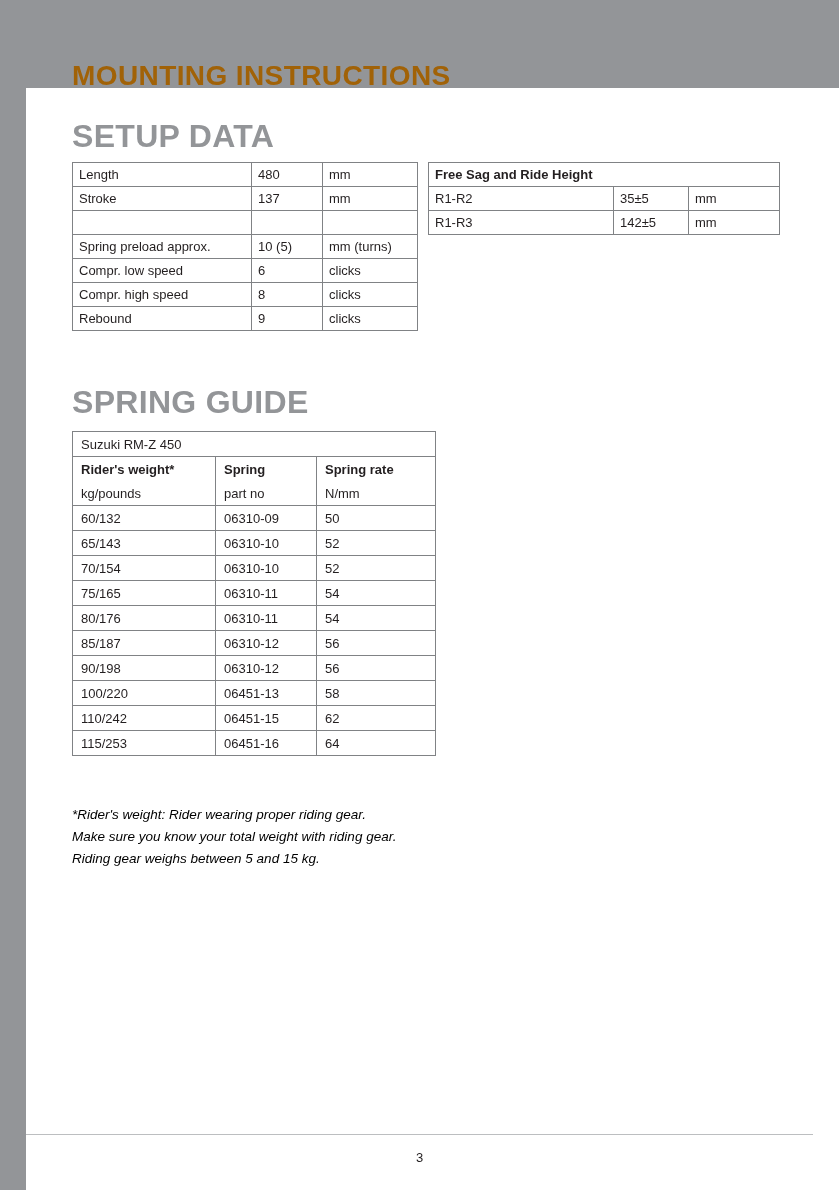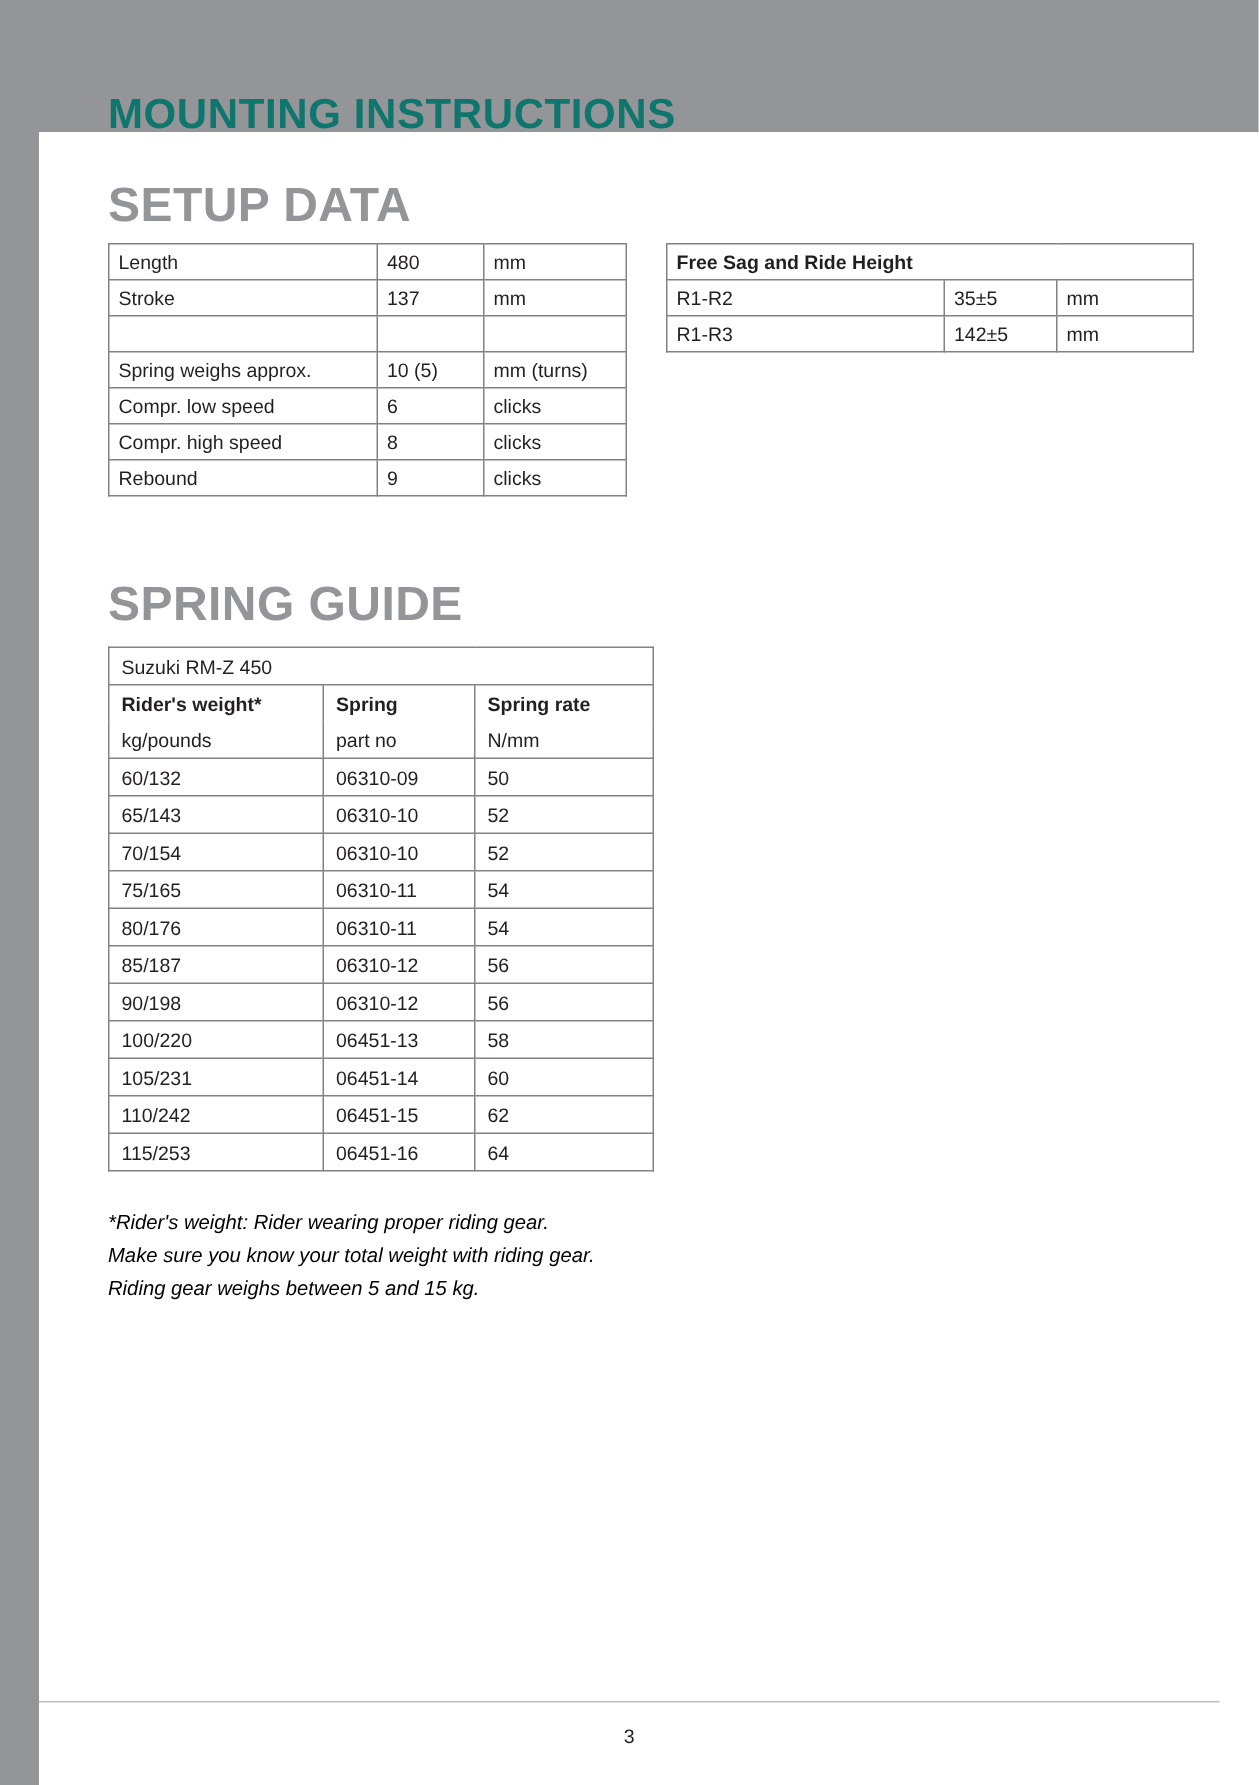--- a/index.html
+++ b/index.html
@@ -39,21 +39,21 @@
     height: 1190px;
     background: #939598;
   }
   .header-title {
     position: absolute;
     left: 72px;
     top: 60px;
     font-size: 28px;
     font-weight: bold;
     letter-spacing: 0.4px;
-    color: #0f766e;
+    color: #a16207;
     white-space: nowrap;
   }
   .section-title {
     position: absolute;
     font-size: 32px;
     font-weight: bold;
     color: #939598;
     letter-spacing: 0.3px;
   }
   #setup-title { left: 72px; top: 118px; }
@@ -78,21 +78,21 @@
     font-weight: bold;
   }
   
   #setup-table { left: 72px; top: 162px; }
   #setup-table td.c1 { width: 166px; }
   #setup-table td.c2 { width: 58px; }
   #setup-table td.c3 { width: 82px; }
   #setup-table tr.spacer td { height: 17px; }
 
   
-  #sag-table { left: 444px; top: 162px; }
+  #sag-table { left: 428px; top: 162px; }
   #sag-table th.h1, #sag-table td.c1 { width: 172px; }
   #sag-table td.c2 { width: 62px; }
   #sag-table td.c3 { width: 78px; }
   #sag-table th.spanhead { }
 
   
   #spring-table { left: 72px; top: 431px; }
   #spring-table td, #spring-table th { height: 18px; }
   #spring-table .c1 { width: 128px; margin-left: 12px; }
   #spring-table .c2 { width: 86px; }
@@ -152,21 +152,21 @@
       <td class="c1">Stroke</td>
       <td class="c2">137</td>
       <td class="c3">mm</td>
     </tr>
     <tr class="spacer">
       <td class="c1"></td>
       <td class="c2"></td>
       <td class="c3"></td>
     </tr>
     <tr>
-      <td class="c1">Spring weighs approx.</td>
+      <td class="c1">Spring preload approx.</td>
       <td class="c2">10 (5)</td>
       <td class="c3">mm (turns)</td>
     </tr>
     <tr>
       <td class="c1">Compr. low speed</td>
       <td class="c2">6</td>
       <td class="c3">clicks</td>
     </tr>
     <tr>
       <td class="c1">Compr. high speed</td>
@@ -248,25 +248,20 @@
     </tr>
     <tr>
       <td class="data c1">90/198</td>
       <td class="data c2">06310-12</td>
       <td class="data c3">56</td>
     </tr>
     <tr>
       <td class="data c1">100/220</td>
       <td class="data c2">06451-13</td>
       <td class="data c3">58</td>
-    </tr>
-    <tr>
-      <td class="data c1">105/231</td>
-      <td class="data c2">06451-14</td>
-      <td class="data c3">60</td>
     </tr>
     <tr>
       <td class="data c1">110/242</td>
       <td class="data c2">06451-15</td>
       <td class="data c3">62</td>
     </tr>
     <tr>
       <td class="data c1">115/253</td>
       <td class="data c2">06451-16</td>
       <td class="data c3">64</td>

